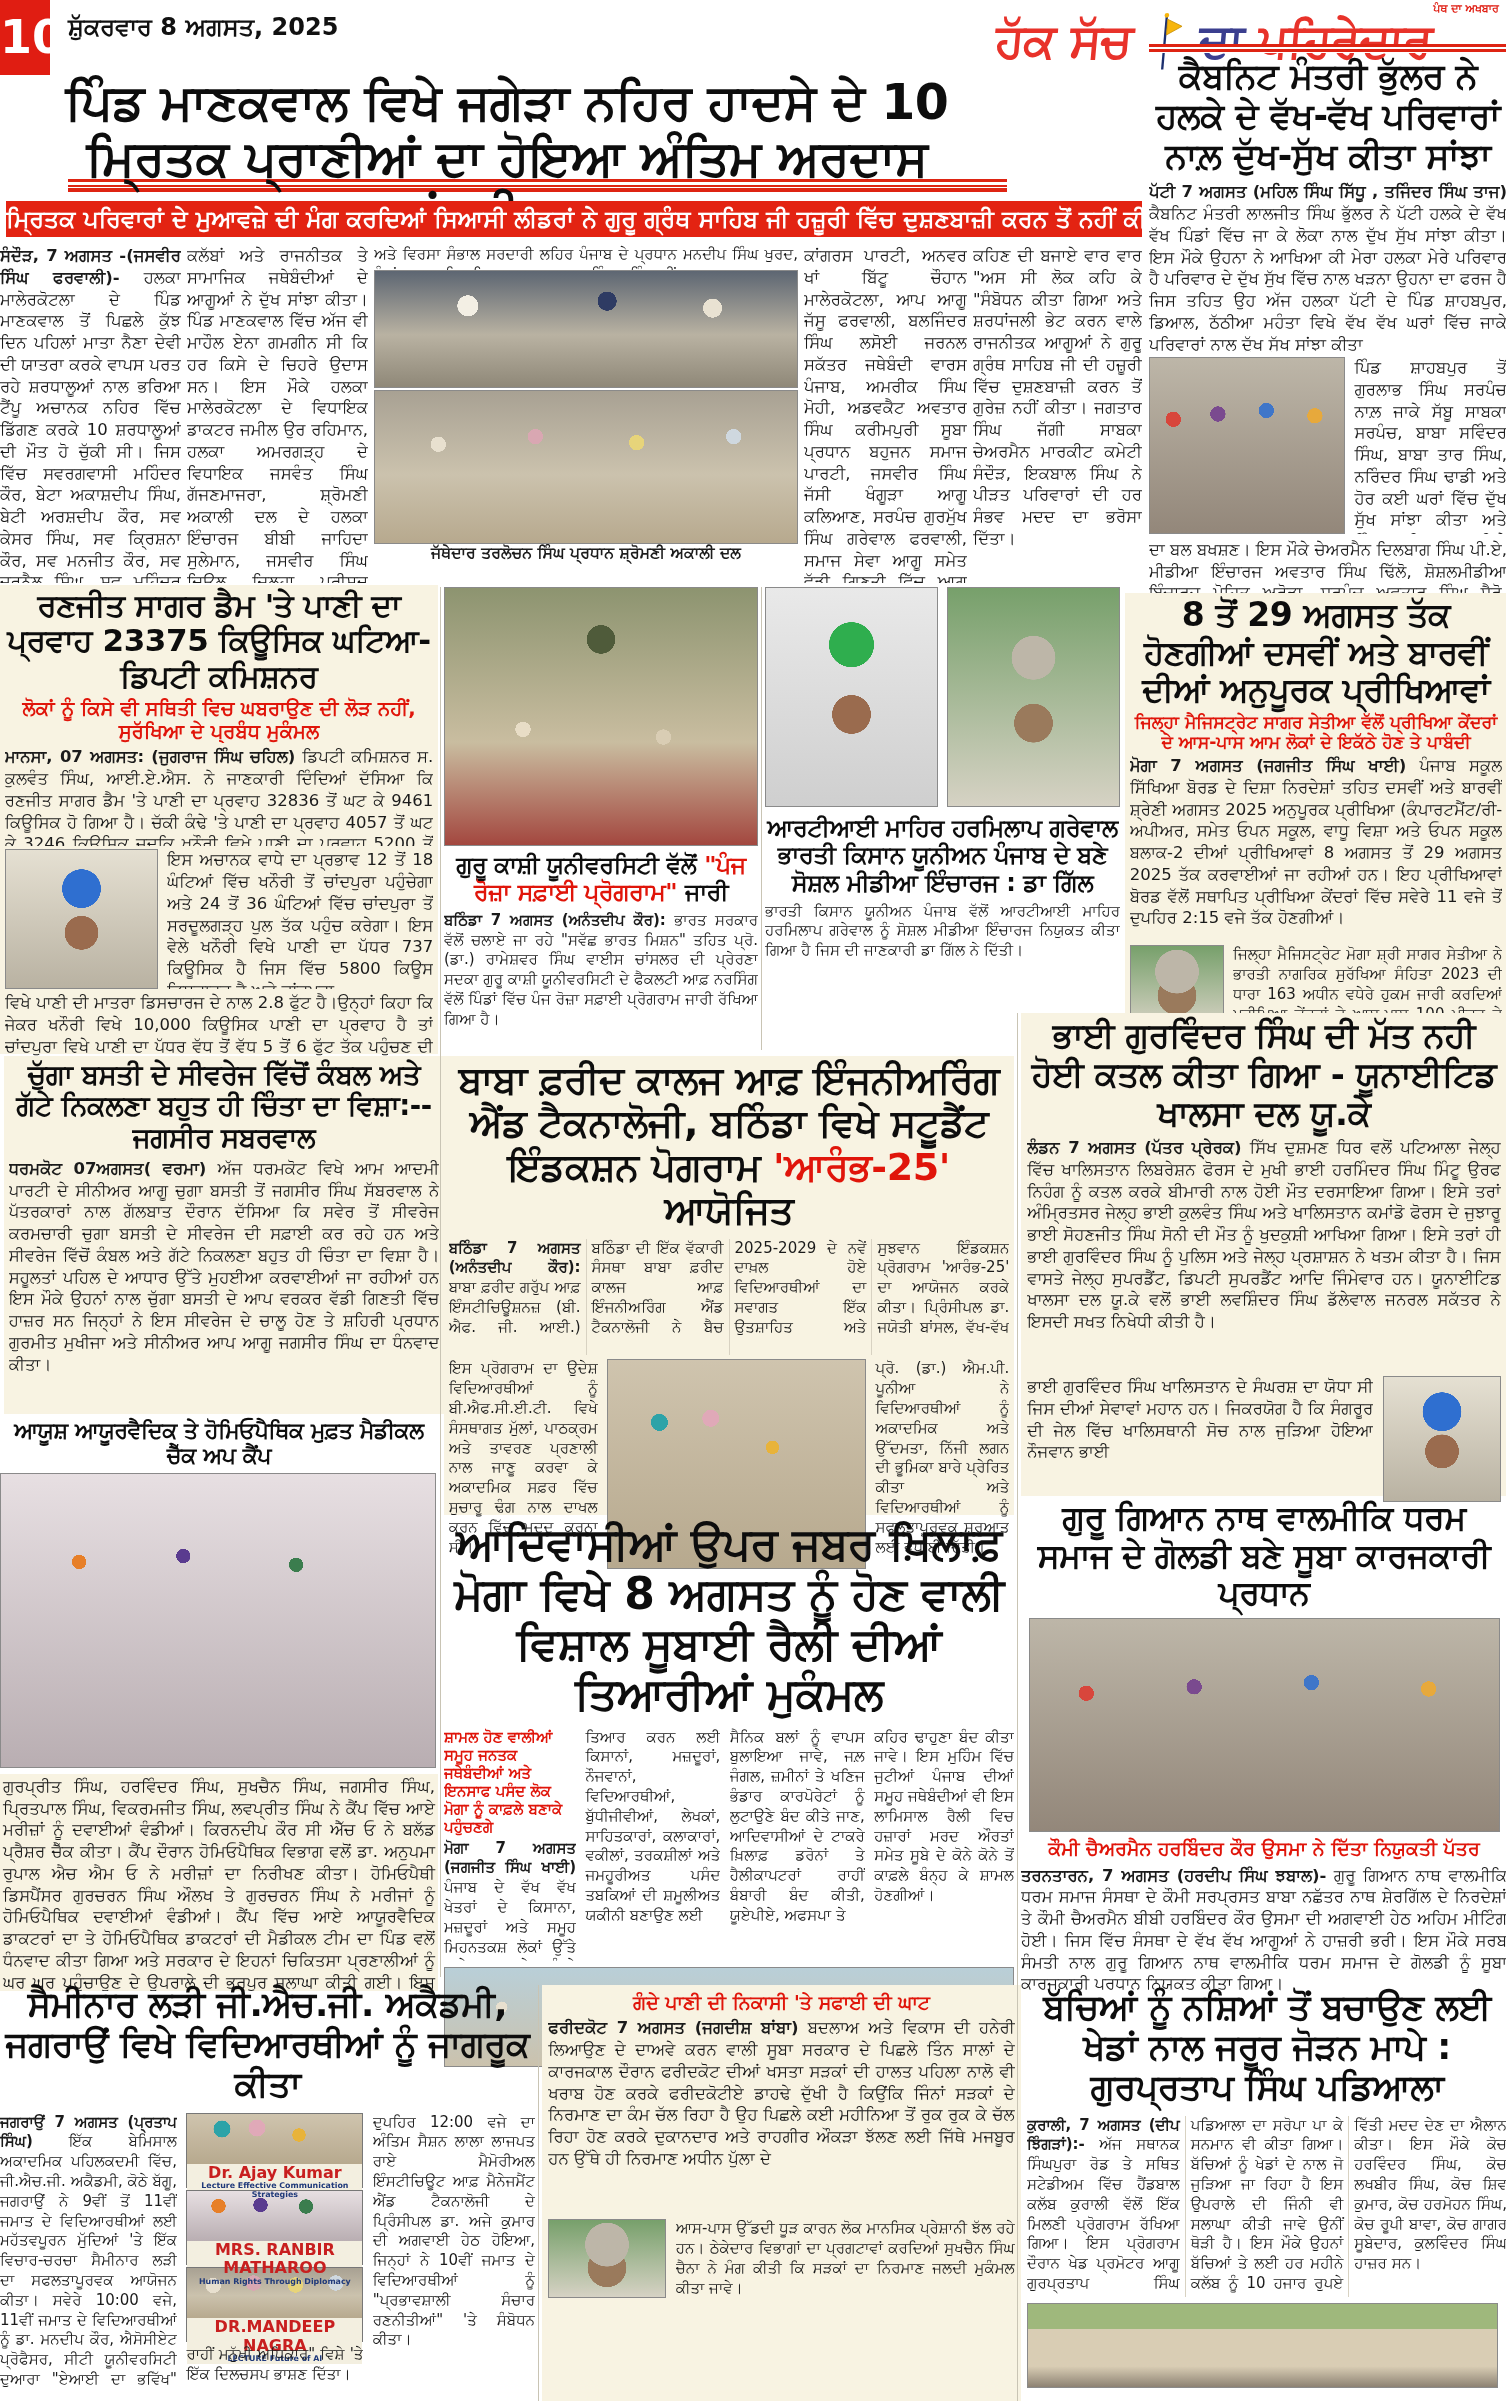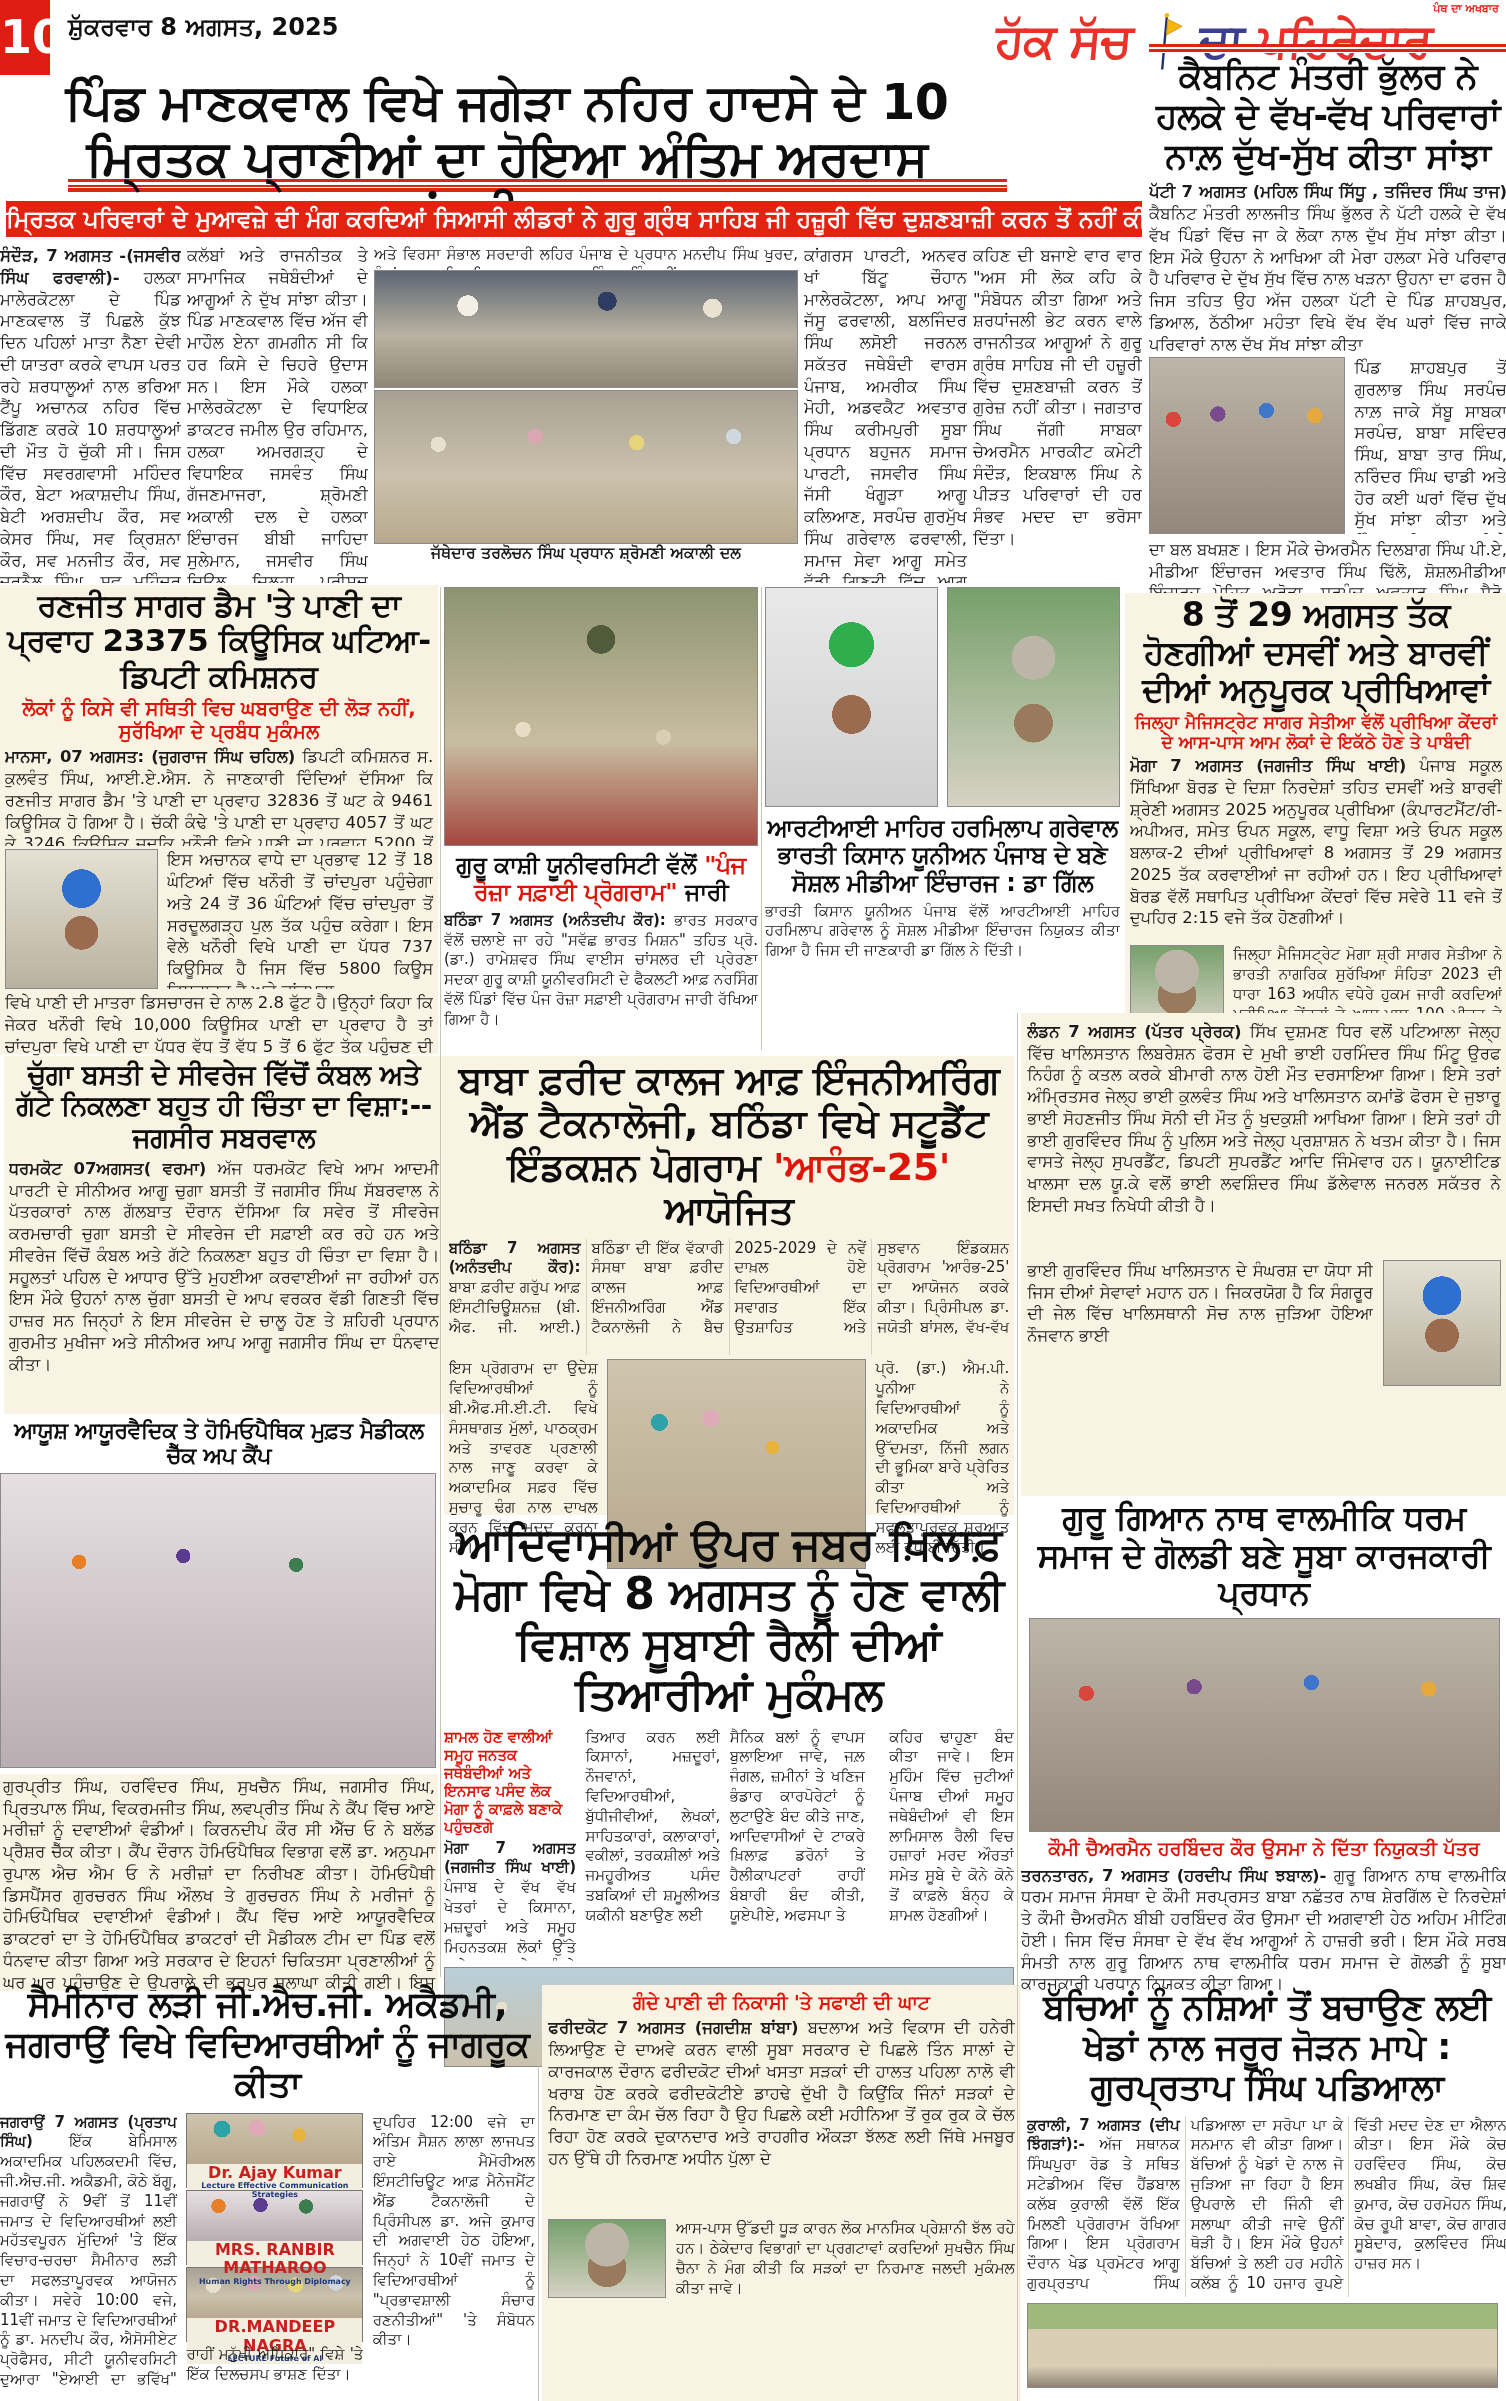--- a/index.html
+++ b/index.html
@@ -158,41 +158,42 @@
       <b>ਬਠਿੰਡਾ 7 ਅਗਸਤ (ਅਨੰਤਦੀਪ ਕੌਰ):</b> <span>ਬਾਬਾ ਫ਼ਰੀਦ ਗਰੁੱਪ ਆਫ਼ ਇੰਸਟੀਚਿਊਸ਼ਨਜ਼ (ਬੀ. ਐਫ. ਜੀ. ਆਈ.) ਬਠਿੰਡਾ ਦੀ ਇੱਕ ਵੱਕਾਰੀ ਸੰਸਥਾ ਬਾਬਾ ਫ਼ਰੀਦ ਕਾਲਜ ਆਫ਼ ਇੰਜਨੀਅਰਿੰਗ ਐਂਡ ਟੈਕਨਾਲੋਜੀ ਨੇ ਬੈਚ 2025-2029 ਦੇ ਨਵੇਂ ਦਾਖ਼ਲ ਹੋਏ ਵਿਦਿਆਰਥੀਆਂ ਦਾ ਸਵਾਗਤ ਇੱਕ ਉਤਸ਼ਾਹਿਤ ਅਤੇ ਸੁਝਵਾਨ ਇੰਡਕਸ਼ਨ ਪ੍ਰੋਗਰਾਮ 'ਆਰੰਭ-25' ਦਾ ਆਯੋਜਨ ਕਰਕੇ ਕੀਤਾ। ਪ੍ਰਿੰਸੀਪਲ ਡਾ. ਜਯੋਤੀ ਬਾਂਸਲ, ਵੱਖ-ਵੱਖ ਵਿਭਾਗਾਂ ਦੇ ਮੁਖੀ, ਫੈਕਲਟੀ ਮੈਂਬਰ ਅਤੇ ਸੀਨੀਅਰ ਸਲਾਹਕਾਰ ਵੀ ਹਾਜ਼ਰ ਸਨ। ਇਹ ਸਮਾਗਮ ਦੀ ਸ਼ੁਰੂਆਤ ਸਰਸਵਤੀ ਵੰਦਨਾ ਅਤੇ ਸਮਾ ਰੌਸ਼ਨ ਕਰ ਕੇ ਕੀਤੀ ਗਈ। ਅਕਾਦਮਿਕ ਢਾਂਚੇ ਅਤੇ ਸੰਸਥਾਗਤ ਨੀਤੀਆਂ 'ਤੇ ਓਰੀਐਂਟੇਸ਼ਨ ਭਾਸ਼ਣ ਦੇ ਨਾਲ-ਨਾਲ ਸ਼ਖਸੀਅਤ ਵਿਕਾਸ, ਸੰਚਾਰ ਹੁਨਰ ਅਤੇ ਭਾਵਨਾਤਮਕ ਤੰਦਰੁਸਤੀ 'ਤੇ ਕੇਂਦ੍ਰਿਤ ਵਰਕਸ਼ਾਪਾਂ ਆਯੋਜਿਤ ਕੀਤੀਆਂ ਜਾਣਗੀਆਂ।</span>
     </div>
     <div class="row" style="margin-top:4.7px;">
       <div class="body small" style="width:149px;height:210px;flex:none;">ਇਸ ਪ੍ਰੋਗਰਾਮ ਦਾ ਉਦੇਸ਼ ਵਿਦਿਆਰਥੀਆਂ ਨੂੰ ਬੀ.ਐਫ.ਸੀ.ਈ.ਟੀ. ਵਿਖੇ ਸੰਸਥਾਗਤ ਮੁੱਲਾਂ, ਪਾਠਕ੍ਰਮ ਅਤੇ ਤਾਵਰਣ ਪ੍ਰਣਾਲੀ ਨਾਲ ਜਾਣੂ ਕਰਵਾ ਕੇ ਅਕਾਦਮਿਕ ਸਫ਼ਰ ਵਿੱਚ ਸੁਚਾਰੂ ਢੰਗ ਨਾਲ ਦਾਖਲ ਕਰਨ ਵਿੱਚ ਮਦਦ ਕਰਨਾ ਸੀ।</div>
       <div class="photo ph-lamp" style="width:259px;height:210px;flex:none;"></div>
       <div class="body small" style="flex:1;height:210px;">ਪ੍ਰੋ. (ਡਾ.) ਐਮ.ਪੀ. ਪੂਨੀਆ ਨੇ ਵਿਦਿਆਰਥੀਆਂ ਨੂੰ ਅਕਾਦਮਿਕ ਅਤੇ ਉੱਦਮਤਾ, ਨਿੱਜੀ ਲਗਨ ਦੀ ਭੂਮਿਕਾ ਬਾਰੇ ਪ੍ਰੇਰਿਤ ਕੀਤਾ ਅਤੇ ਵਿਦਿਆਰਥੀਆਂ ਨੂੰ ਸਫਲਤਾਪੂਰਵਕ ਸ਼ੁਰੂਆਤ ਲਈ ਵਧਾਈ ਦਿੱਤੀ।</div>
     </div>
   </div>
 
   <div class="abs cream" style="left:1021px;top:1013px;width:486px;height:483px;padding:3.1px 6.3px;box-sizing:border-box;">
+    <div class="hl" style="font-size:34px;">ਭਾਈ ਗੁਰਵਿੰਦਰ ਸਿੰਘ ਦੀ ਮੱਤ ਨਹੀ ਹੋਈ ਕਤਲ ਕੀਤਾ ਗਿਆ - ਯੂਨਾਈਟਿਡ ਖਾਲਸਾ ਦਲ ਯੂ.ਕੇ</div>
     <div class="body" style="height:236px;margin-top:4.7px;">
       <b>ਲੰਡਨ 7 ਅਗਸਤ (ਪੱਤਰ ਪ੍ਰੇਰਕ)</b> <span>ਸਿੱਖ ਦੁਸ਼ਮਣ ਧਿਰ ਵਲੋਂ ਪਟਿਆਲਾ ਜੇਲ੍ਹ ਵਿੱਚ ਖਾਲਿਸਤਾਨ ਲਿਬਰੇਸ਼ਨ ਫੋਰਸ ਦੇ ਮੁਖੀ ਭਾਈ ਹਰਮਿੰਦਰ ਸਿੰਘ ਮਿੰਟੂ ਉਰਫ ਨਿਹੰਗ ਨੂੰ ਕਤਲ ਕਰਕੇ ਬੀਮਾਰੀ ਨਾਲ ਹੋਈ ਮੌਤ ਦਰਸਾਇਆ ਗਿਆ। ਇਸੇ ਤਰਾਂ ਅੰਮ੍ਰਿਤਸਰ ਜੇਲ੍ਹ ਭਾਈ ਕੁਲਵੰਤ ਸਿੰਘ ਅਤੇ ਖਾਲਿਸਤਾਨ ਕਮਾਂਡੋ ਫੋਰਸ ਦੇ ਜੁਝਾਰੂ ਭਾਈ ਸੋਹਣਜੀਤ ਸਿੰਘ ਸੋਨੀ ਦੀ ਮੌਤ ਨੂੰ ਖੁਦਕੁਸ਼ੀ ਆਖਿਆ ਗਿਆ। ਇਸੇ ਤਰਾਂ ਹੀ ਭਾਈ ਗੁਰਵਿੰਦਰ ਸਿੰਘ ਨੂੰ ਪੁਲਿਸ ਅਤੇ ਜੇਲ੍ਹ ਪ੍ਰਸ਼ਾਸ਼ਨ ਨੇ ਖਤਮ ਕੀਤਾ ਹੈ। ਜਿਸ ਵਾਸਤੇ ਜੇਲ੍ਹ ਸੁਪਰਡੈਂਟ, ਡਿਪਟੀ ਸੁਪਰਡੈਂਟ ਆਦਿ ਜਿੰਮੇਵਾਰ ਹਨ। ਯੂਨਾਈਟਿਡ ਖਾਲਸਾ ਦਲ ਯੂ.ਕੇ ਵਲੋਂ ਭਾਈ ਲਵਸ਼ਿੰਦਰ ਸਿੰਘ ਡੱਲੇਵਾਲ ਜਨਰਲ ਸਕੱਤਰ ਨੇ ਇਸਦੀ ਸਖਤ ਨਿਖੇਧੀ ਕੀਤੀ ਹੈ।</span>
     </div>
     <div class="row" style="margin-top:3.1px;">
       <div class="body" style="flex:1;height:126px;">ਭਾਈ ਗੁਰਵਿੰਦਰ ਸਿੰਘ ਖਾਲਿਸਤਾਨ ਦੇ ਸੰਘਰਸ਼ ਦਾ ਯੋਧਾ ਸੀ ਜਿਸ ਦੀਆਂ ਸੇਵਾਵਾਂ ਮਹਾਨ ਹਨ। ਜਿਕਰਯੋਗ ਹੈ ਕਿ ਸੰਗਰੂਰ ਦੀ ਜੇਲ ਵਿੱਚ ਖਾਲਿਸਥਾਨੀ ਸੋਚ ਨਾਲ ਜੁੜਿਆ ਹੋਇਆ ਨੌਜਵਾਨ ਭਾਈ</div>
       <div class="photo ph-blue-turban" style="width:118px;height:126px;flex:none;"></div>
     </div>
   </div>
 
   <div class="abs" style="left:444px;top:1519px;width:570px;height:467px;">
     <div class="hl" style="font-size:44px;text-align:center;">ਆਦਿਵਾਸੀਆਂ ਉਪਰ ਜਬਰ ਖ਼ਿਲਾਫ਼ ਮੋਗਾ ਵਿਖੇ 8 ਅਗਸਤ ਨੂੰ ਹੋਣ ਵਾਲੀ ਵਿਸ਼ਾਲ ਸੂਬਾਈ ਰੈਲੀ ਦੀਆਂ ਤਿਆਰੀਆਂ ਮੁਕੰਮਲ</div>
     <div class="row" style="margin-top:7.9px;">
       <div style="width:132px;flex:none;">
         <div class="redsub" style="font-size:15px;text-align:left;">ਸ਼ਾਮਲ ਹੋਣ ਵਾਲੀਆਂ ਸਮੂਹ ਜਨਤਕ ਜਥੇਬੰਦੀਆਂ ਅਤੇ ਇਨਸਾਫ ਪਸੰਦ ਲੋਕ ਮੋਗਾ ਨੂੰ ਕਾਫ਼ਲੇ ਬਣਾਕੇ ਪਹੁੰਚਣਗੇ</div>
         <div class="body small" style="height:122px;margin-top:3.1px;">
           <b>ਮੋਗਾ 7 ਅਗਸਤ (ਜਗਜੀਤ ਸਿੰਘ ਖਾਈ)</b> <span>ਪੰਜਾਬ ਦੇ ਵੱਖ ਵੱਖ ਖੇਤਰਾਂ ਦੇ ਕਿਸਾਨਾ, ਮਜ਼ਦੂਰਾਂ ਅਤੇ ਸਮੂਹ ਮਿਹਨਤਕਸ਼ ਲੋਕਾਂ ਉੱਤੇ ਢਾਹੇ ਜਾ ਰਹੇ ਅੰਨ੍ਹੇ ਜਬਰ ਖ਼ਿਲਾਫ਼ 8 ਅਗਸਤ ਨੂੰ ਮੋਗਾ ਵਿਖੇ ਵਿਸ਼ਾਲ ਸੂਬਾਈ ਰੈਲੀ ਕੀਤੀ ਜਾਵੇਗੀ।</span>
         </div>
       </div>
       <div class="body small" style="width:135px;height:217px;flex:none;">ਤਿਆਰ ਕਰਨ ਲਈ ਕਿਸਾਨਾਂ, ਮਜ਼ਦੂਰਾਂ, ਨੌਜਵਾਨਾਂ, ਵਿਦਿਆਰਥੀਆਂ, ਬੁੱਧੀਜੀਵੀਆਂ, ਲੇਖਕਾਂ, ਸਾਹਿਤਕਾਰਾਂ, ਕਲਾਕਾਰਾਂ, ਵਕੀਲਾਂ, ਤਰਕਸ਼ੀਲਾਂ ਅਤੇ ਜਮਹੂਰੀਅਤ ਪਸੰਦ ਤਬਕਿਆਂ ਦੀ ਸ਼ਮੂਲੀਅਤ ਯਕੀਨੀ ਬਣਾਉਣ ਲਈ</div>
       <div class="body small" style="width:135px;height:217px;flex:none;">ਸੈਨਿਕ ਬਲਾਂ ਨੂੰ ਵਾਪਸ ਬੁਲਾਇਆ ਜਾਵੇ, ਜਲ਼ ਜੰਗਲ, ਜ਼ਮੀਨਾਂ ਤੇ ਖਣਿਜ ਭੰਡਾਰ ਕਾਰਪੋਰੇਟਾਂ ਨੂੰ ਲੁਟਾਉਣੇ ਬੰਦ ਕੀਤੇ ਜਾਣ, ਆਦਿਵਾਸੀਆਂ ਦੇ ਟਾਕਰੇ ਖ਼ਿਲਾਫ਼ ਡਰੋਨਾਂ ਤੇ ਹੈਲੀਕਾਪਟਰਾਂ ਰਾਹੀਂ ਬੰਬਾਰੀ ਬੰਦ ਕੀਤੀ, ਯੂਏਪੀਏ, ਅਫਸਪਾ ਤੇ</div>
-      <div class="body small" style="flex:1;height:217px;margin-left:15px;">ਕਹਿਰ ਢਾਹੁਣਾ ਬੰਦ ਕੀਤਾ ਜਾਵੇ। ਇਸ ਮੁਹਿੰਮ ਵਿੱਚ ਜੁਟੀਆਂ ਪੰਜਾਬ ਦੀਆਂ ਸਮੂਹ ਜਥੇਬੰਦੀਆਂ ਵੀ ਇਸ ਲਾਮਿਸਾਲ ਰੈਲੀ ਵਿਚ ਹਜ਼ਾਰਾਂ ਮਰਦ ਔਰਤਾਂ ਸਮੇਤ ਸੂਬੇ ਦੇ ਕੋਨੇ ਕੋਨੇ ਤੋਂ ਕਾਫ਼ਲੇ ਬੰਨ੍ਹ ਕੇ ਸ਼ਾਮਲ ਹੋਣਗੀਆਂ।</div>
+      <div class="body small" style="flex:1;height:217px;">ਕਹਿਰ ਢਾਹੁਣਾ ਬੰਦ ਕੀਤਾ ਜਾਵੇ। ਇਸ ਮੁਹਿੰਮ ਵਿੱਚ ਜੁਟੀਆਂ ਪੰਜਾਬ ਦੀਆਂ ਸਮੂਹ ਜਥੇਬੰਦੀਆਂ ਵੀ ਇਸ ਲਾਮਿਸਾਲ ਰੈਲੀ ਵਿਚ ਹਜ਼ਾਰਾਂ ਮਰਦ ਔਰਤਾਂ ਸਮੇਤ ਸੂਬੇ ਦੇ ਕੋਨੇ ਕੋਨੇ ਤੋਂ ਕਾਫ਼ਲੇ ਬੰਨ੍ਹ ਕੇ ਸ਼ਾਮਲ ਹੋਣਗੀਆਂ।</div>
     </div>
     <div class="photo ph-rally" style="width:570px;height:100px;margin-top:6.3px;"></div>
   </div>
 
   <div class="abs" style="left:1021px;top:1499px;width:486px;height:483px;">
     <div class="hl" style="font-size:33px;">ਗੁਰੂ ਗਿਆਨ ਨਾਥ ਵਾਲਮੀਕਿ ਧਰਮ ਸਮਾਜ ਦੇ ਗੋਲਡੀ ਬਣੇ ਸੂਬਾ ਕਾਰਜਕਾਰੀ ਪ੍ਰਧਾਨ</div>
     <div class="photo ph-group" style="width:471px;height:214px;margin:6.3px auto 0 auto;"></div>
     <div class="redsub" style="font-size:19px;margin-top:4.7px;">ਕੌਮੀ ਚੈਅਰਮੈਨ ਹਰਬਿੰਦਰ ਕੌਰ ਉਸਮਾ ਨੇ ਦਿੱਤਾ ਨਿਯੁਕਤੀ ਪੱਤਰ</div>
     <div class="body" style="height:126px;margin-top:4.7px;">
       <b>ਤਰਨਤਾਰਨ, 7 ਅਗਸਤ (ਹਰਦੀਪ ਸਿੰਘ ਝਬਾਲ)-</b> <span>ਗੁਰੂ ਗਿਆਨ ਨਾਥ ਵਾਲਮੀਕਿ ਧਰਮ ਸਮਾਜ ਸੰਸਥਾ ਦੇ ਕੌਮੀ ਸਰਪ੍ਰਸਤ ਬਾਬਾ ਨਛੱਤਰ ਨਾਥ ਸ਼ੇਰਗਿੱਲ ਦੇ ਨਿਰਦੇਸ਼ਾਂ ਤੇ ਕੌਮੀ ਚੈਅਰਮੈਨ ਬੀਬੀ ਹਰਬਿੰਦਰ ਕੌਰ ਉਸਮਾ ਦੀ ਅਗਵਾਈ ਹੇਠ ਅਹਿਮ ਮੀਟਿੰਗ ਹੋਈ। ਜਿਸ ਵਿੱਚ ਸੰਸਥਾ ਦੇ ਵੱਖ ਵੱਖ ਆਗੂਆਂ ਨੇ ਹਾਜ਼ਰੀ ਭਰੀ। ਇਸ ਮੌਕੇ ਸਰਬ ਸੰਮਤੀ ਨਾਲ ਗੁਰੂ ਗਿਆਨ ਨਾਥ ਵਾਲਮੀਕਿ ਧਰਮ ਸਮਾਜ ਦੇ ਗੋਲਡੀ ਨੂੰ ਸੂਬਾ ਕਾਰਜਕਾਰੀ ਪ੍ਰਧਾਨ ਨਿਯੁਕਤ ਕੀਤਾ ਗਿਆ।</span>

